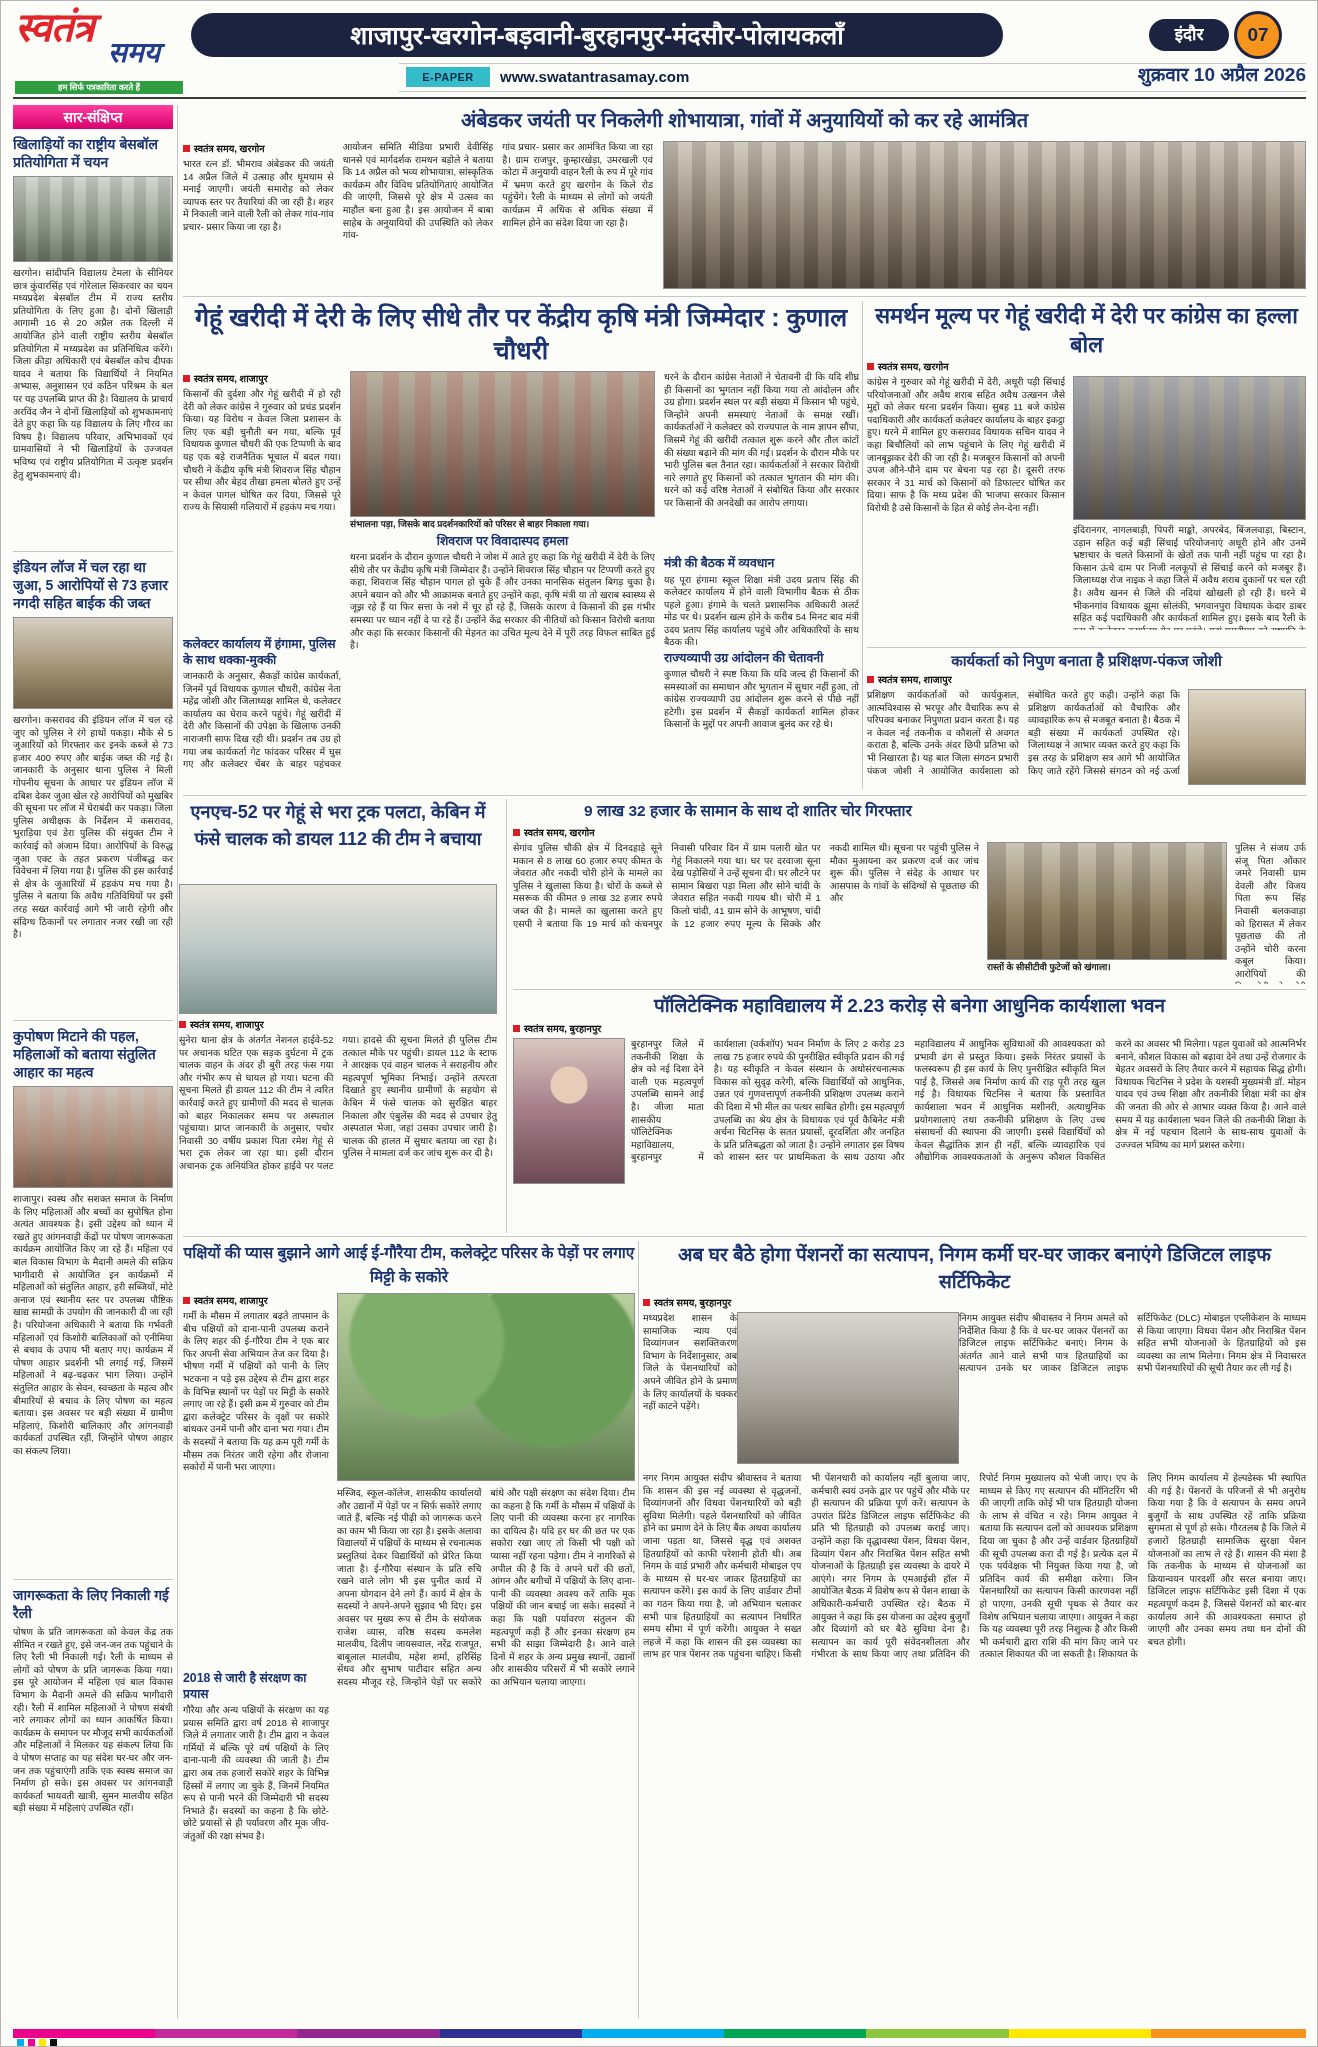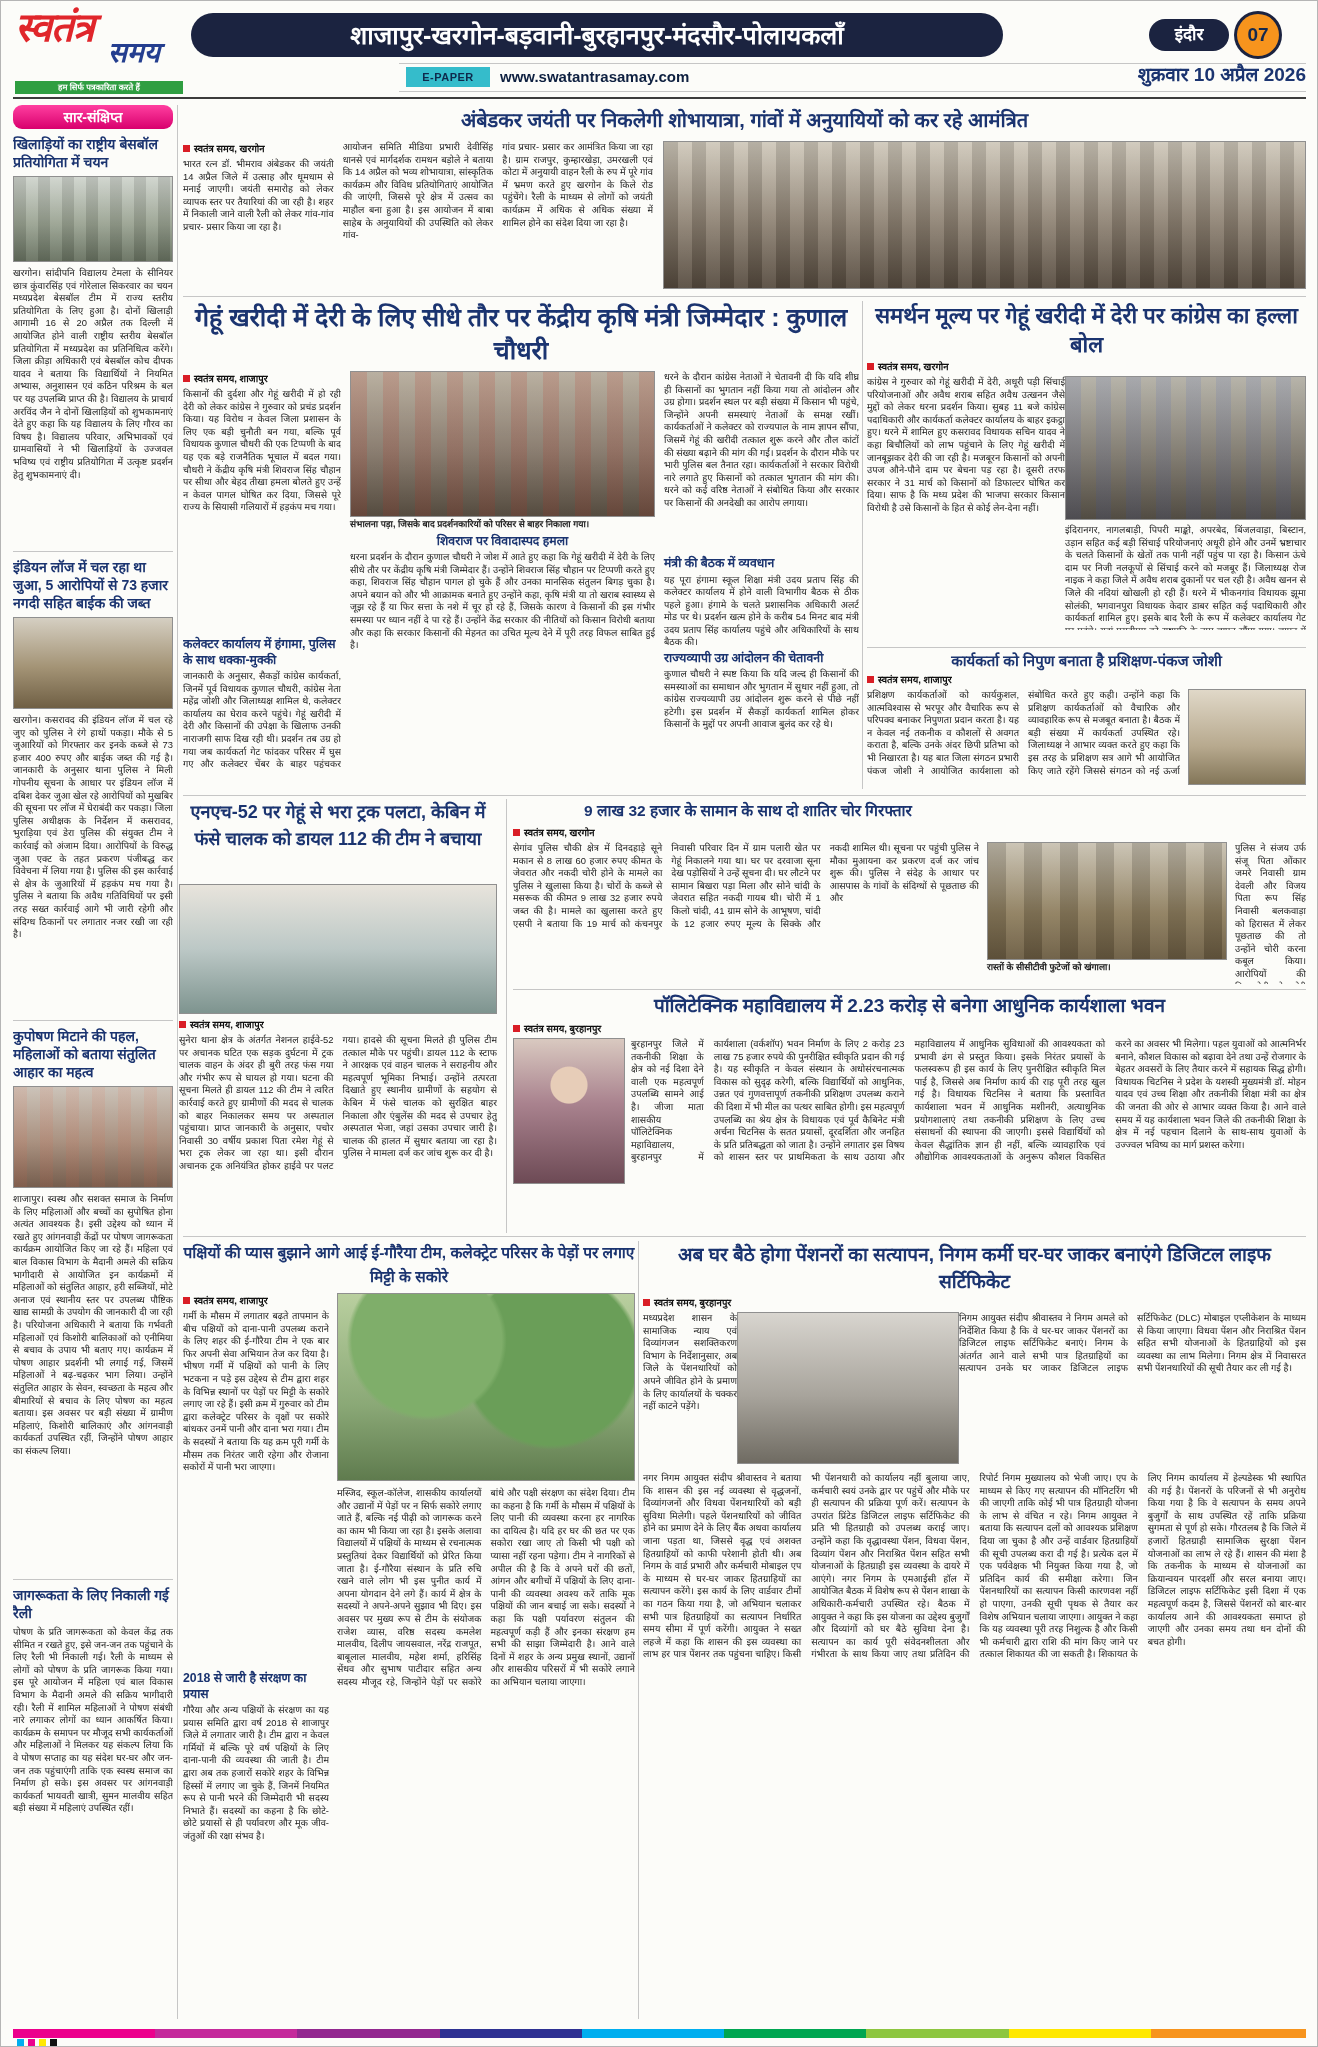--- a/index.html
+++ b/index.html
@@ -24,21 +24,21 @@
   .logo1{display:block;font-size:40px;font-weight:800;font-style:italic;color:#e0262b;line-height:40px;letter-spacing:-1px}
   .logo2{display:block;font-size:28px;font-weight:800;font-style:italic;color:#243e8f;line-height:28px;margin:-8px 0 0 93px}
   .tagline{left:14px;top:80px;width:168px;height:13px;background:#2f9e41;color:#fff;font-size:8.3px;font-weight:700;text-align:center;line-height:13px}
   .region-banner{left:190px;top:12px;width:812px;height:44px;background:#1b2340;border-radius:24px;color:#fff;font-size:25px;font-weight:700;text-align:center;line-height:44px;overflow:hidden;white-space:nowrap}
   .edition{left:1148px;top:18px;width:80px;height:32px;background:#1b2340;border-radius:16px;color:#fff;font-size:17px;font-weight:700;text-align:center;line-height:32px}
   .pagenum{left:1236px;top:13px;width:42px;height:42px;background:#f7941d;border-radius:50%;color:#14294f;font-size:19px;font-weight:800;text-align:center;line-height:42px;box-shadow:0 0 0 3px #1b2340}
   .epaper{left:405px;top:66px;width:84px;height:20px;background:#35bccb;color:#0e2a4c;font-size:11px;font-weight:800;text-align:center;line-height:20px;letter-spacing:.5px;cursor:pointer}
   .website{left:499px;top:66px;font-size:15px;font-weight:700;color:#0e2040;line-height:20px;text-decoration:none}
   .pdate{left:1000px;top:60px;width:305px;font-size:19px;font-weight:800;color:#1b3470;text-align:right;line-height:28px}
   
-  .section-head{height:24px;border-radius:9px;background:linear-gradient(180deg,#ff3fa0,#d8006d);color:#fff;font-size:14px;font-weight:700;text-align:center;line-height:24px;margin-bottom:6px}
+  .section-head{height:24px;border-radius:0;background:linear-gradient(180deg,#ff3fa0,#d8006d);color:#fff;font-size:14px;font-weight:700;text-align:center;line-height:24px;margin-bottom:6px}
   .sb-hl{color:#1b3470;font-size:14px;line-height:18px;font-weight:700}
   .sb-sep{height:1px;background:#c6c6c6;margin:6px 0}
   
   .ph-crowd{background-image:repeating-linear-gradient(90deg,rgba(0,0,0,.12) 0 14px,rgba(255,255,255,.07) 14px 28px),linear-gradient(180deg,#cfc8ba,#8d8172 55%,#54493d)}
   .ph-protest{background-image:repeating-linear-gradient(90deg,rgba(130,30,20,.22) 0 16px,rgba(0,0,0,.08) 16px 32px),linear-gradient(180deg,#c9bfae,#96887a 55%,#5c5245)}
   .ph-protest2{background-image:repeating-linear-gradient(90deg,rgba(30,50,120,.18) 0 15px,rgba(0,0,0,.08) 15px 30px),linear-gradient(180deg,#c6c3b8,#8e887c 55%,#585248)}
   .ph-training{background:linear-gradient(180deg,#e0d8c8,#b7a98e 60%,#837659)}
   .ph-hospital{background:linear-gradient(180deg,#e8e4dc,#bcc8c6 50%,#7e948f)}
   .ph-police{background-image:repeating-linear-gradient(90deg,rgba(0,0,0,.14) 0 18px,rgba(255,255,255,.05) 18px 36px),linear-gradient(180deg,#c9c2b2,#8f7f5f 60%,#6b5c42)}
   .ph-portrait{background:radial-gradient(circle at 50% 32%,#e7cdb8 0 16%,transparent 17%),linear-gradient(180deg,#d9c9c0,#a9828e 45%,#6d4a55)}
@@ -149,21 +149,21 @@
     </div>
   </section>
   <div class="vr" style="left:861px;top:300px;height:488px"></div>
 
   <section class="abs" style="left:866px;top:300px;width:439px;height:342px;overflow:hidden">
     <h1 class="hl center" style="font-size:22px;line-height:29px;height:58px;overflow:hidden">समर्थन मूल्य पर गेहूं खरीदी में देरी पर कांग्रेस का हल्ला बोल</h1>
     <div class="byline">
       <span class="bullet"></span>
       <span>स्वतंत्र समय, खरगोन</span>
     </div>
-    <div style="display:flex;height:256px">
+    <div style="display:flex;gap:8px;height:256px">
       <div class="body-txt" style="width:198px;height:256px">कांग्रेस ने गुरुवार को गेहूं खरीदी में देरी, अधूरी पड़ी सिंचाई परियोजनाओं और अवैध शराब सहित अवैध उत्खनन जैसे मुद्दों को लेकर धरना प्रदर्शन किया। सुबह 11 बजे कांग्रेस पदाधिकारी और कार्यकर्ता कलेक्टर कार्यालय के बाहर इकट्ठा हुए। धरने में शामिल हुए कसरावद विधायक सचिन यादव ने कहा बिचौलियों को लाभ पहुंचाने के लिए गेहूं खरीदी में जानबूझकर देरी की जा रही है। मजबूरन किसानों को अपनी उपज औने-पौने दाम पर बेचना पड़ रहा है। दूसरी तरफ सरकार ने 31 मार्च को किसानों को डिफाल्टर घोषित कर दिया। साफ है कि मध्य प्रदेश की भाजपा सरकार किसान विरोधी है उसे किसानों के हित से कोई लेन-देना नहीं।</div>
       <div style="flex:1">
         <div class="photo ph-protest2" style="height:144px"></div>
         <div class="body-txt" style="height:106px;margin-top:4px">इंदिरानगर, नागलबाड़ी, पिपरी माङ्को, अपरबेद, बिंजलवाड़ा, बिस्टान, उड़ान सहित कई बड़ी सिंचाई परियोजनाएं अधूरी होने और उनमें भ्रष्टाचार के चलते किसानों के खेतों तक पानी नहीं पहुंच पा रहा है। किसान ऊंचे दाम पर निजी नलकूपों से सिंचाई करने को मजबूर हैं। जिलाध्यक्ष रोज नाइक ने कहा जिले में अवैध शराब दुकानों पर चल रही है। अवैध खनन से जिले की नदियां खोखली हो रही हैं। धरने में भीकनगांव विधायक झूमा सोलंकी, भगवानपुरा विधायक केदार डाबर सहित कई पदाधिकारी और कार्यकर्ता शामिल हुए। इसके बाद रैली के रूप में कलेक्टर कार्यालय गेट पर पहुंचे। यहां एसडीएम को राष्ट्रपति के नाम ज्ञापन सौंपा गया। ज्ञापन में पूर्व रैली में किसानों को लूटना बंद करने, अवैध शराब बिक्री बंद करने जैसी मांगें रखी गईं।</div>
       </div>
     </div>
   </section>
   <div class="hrule" style="left:866px;top:646px;width:439px"></div>
 
   <section class="abs" style="left:866px;top:650px;width:439px;height:138px;overflow:hidden">

